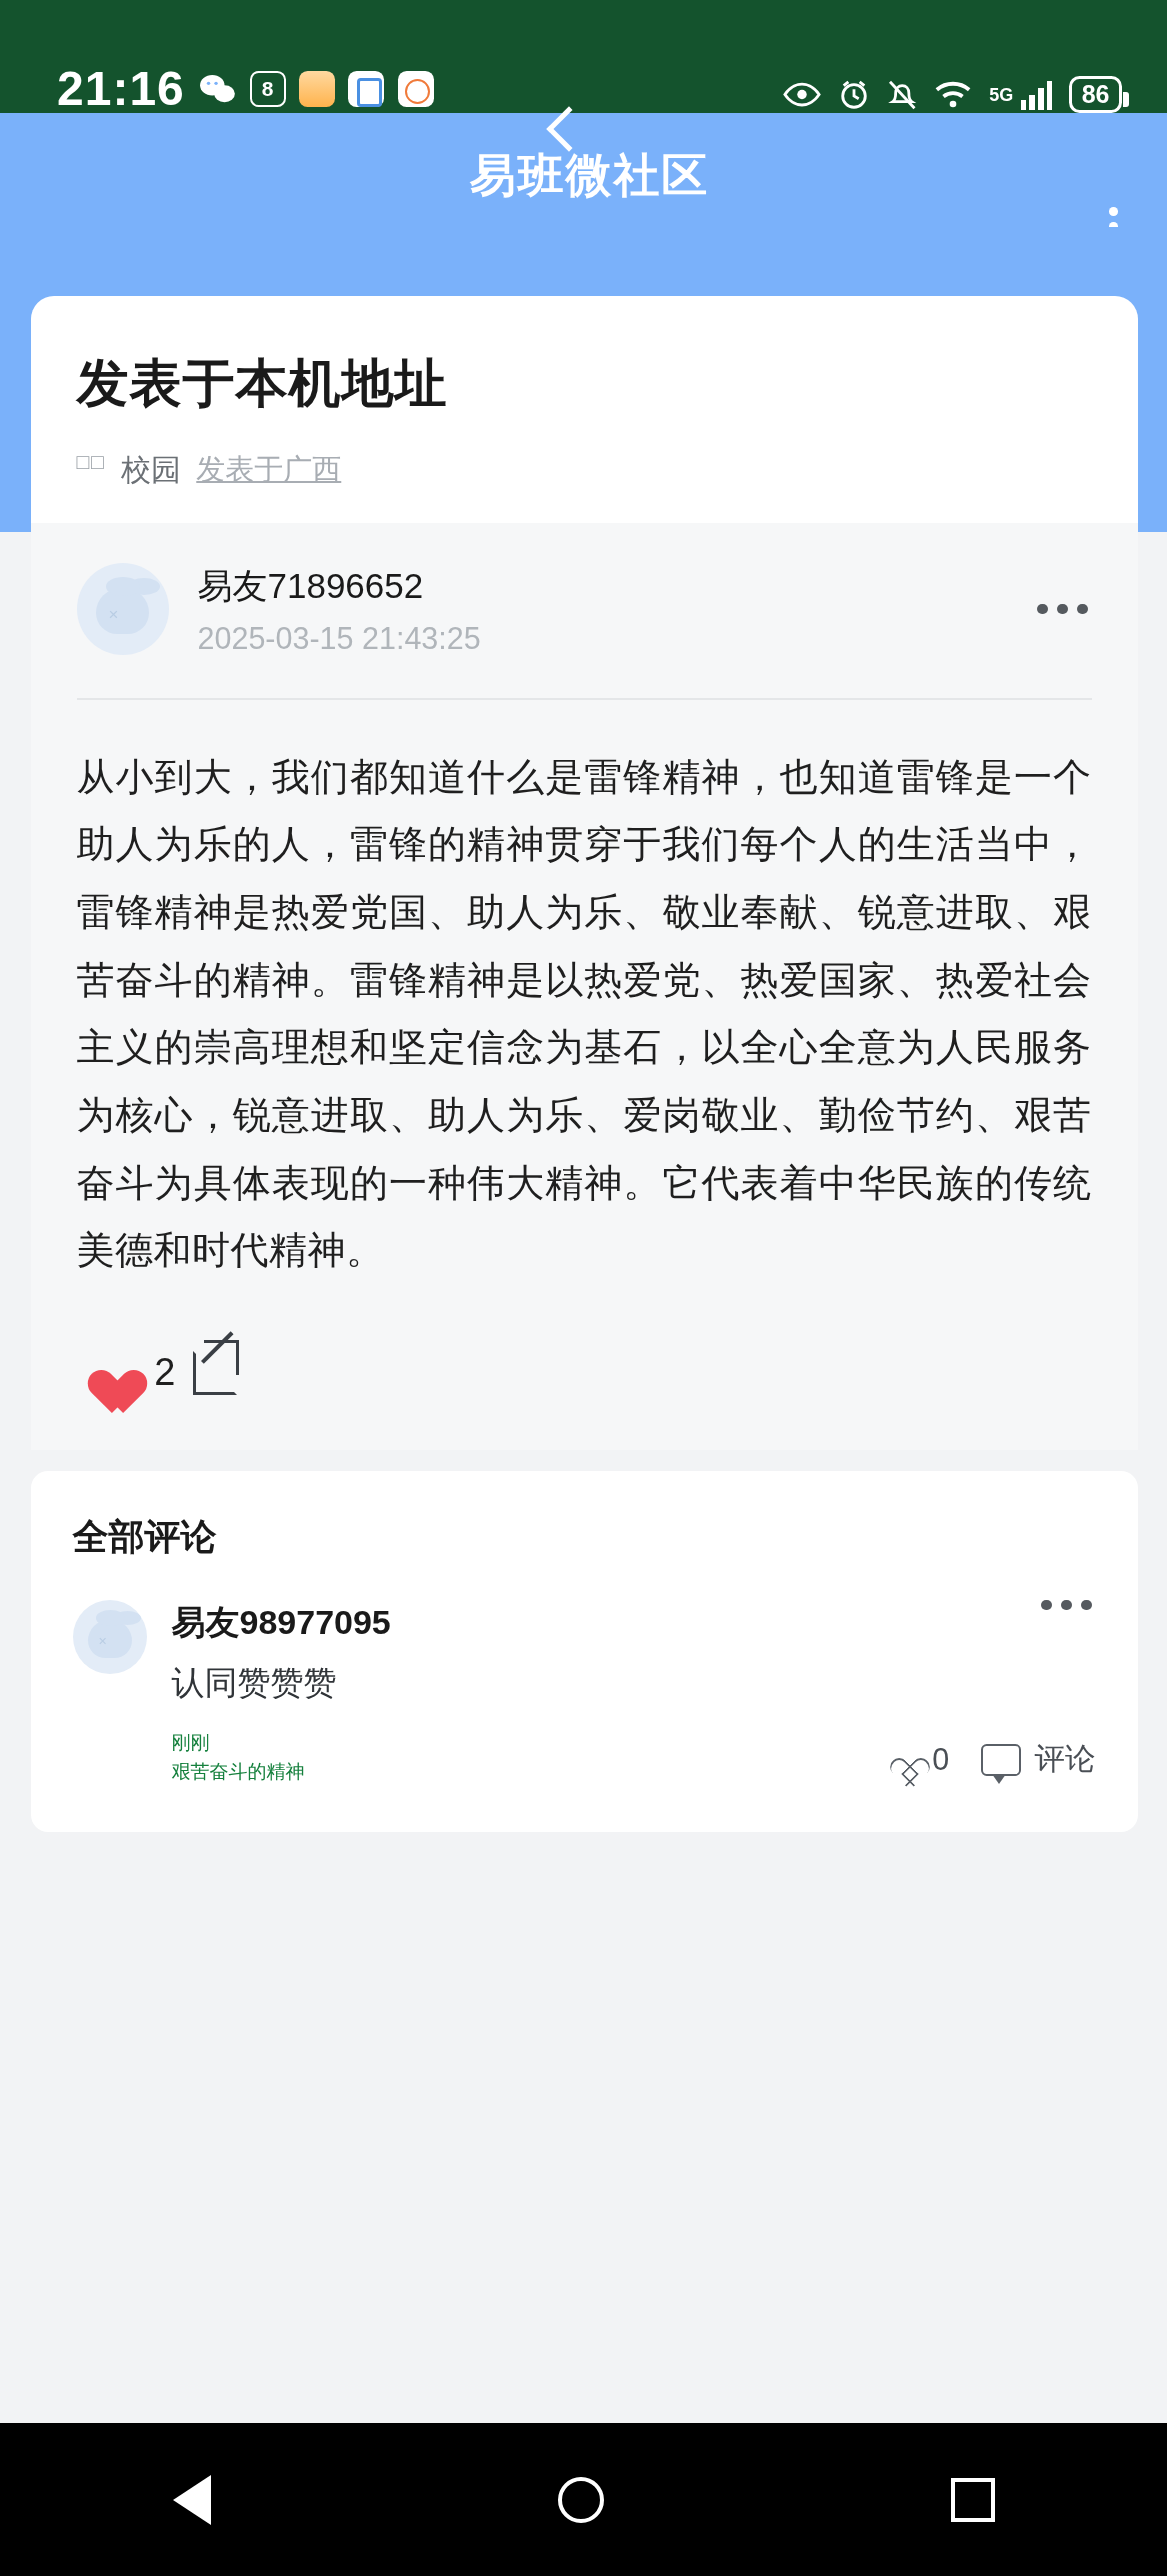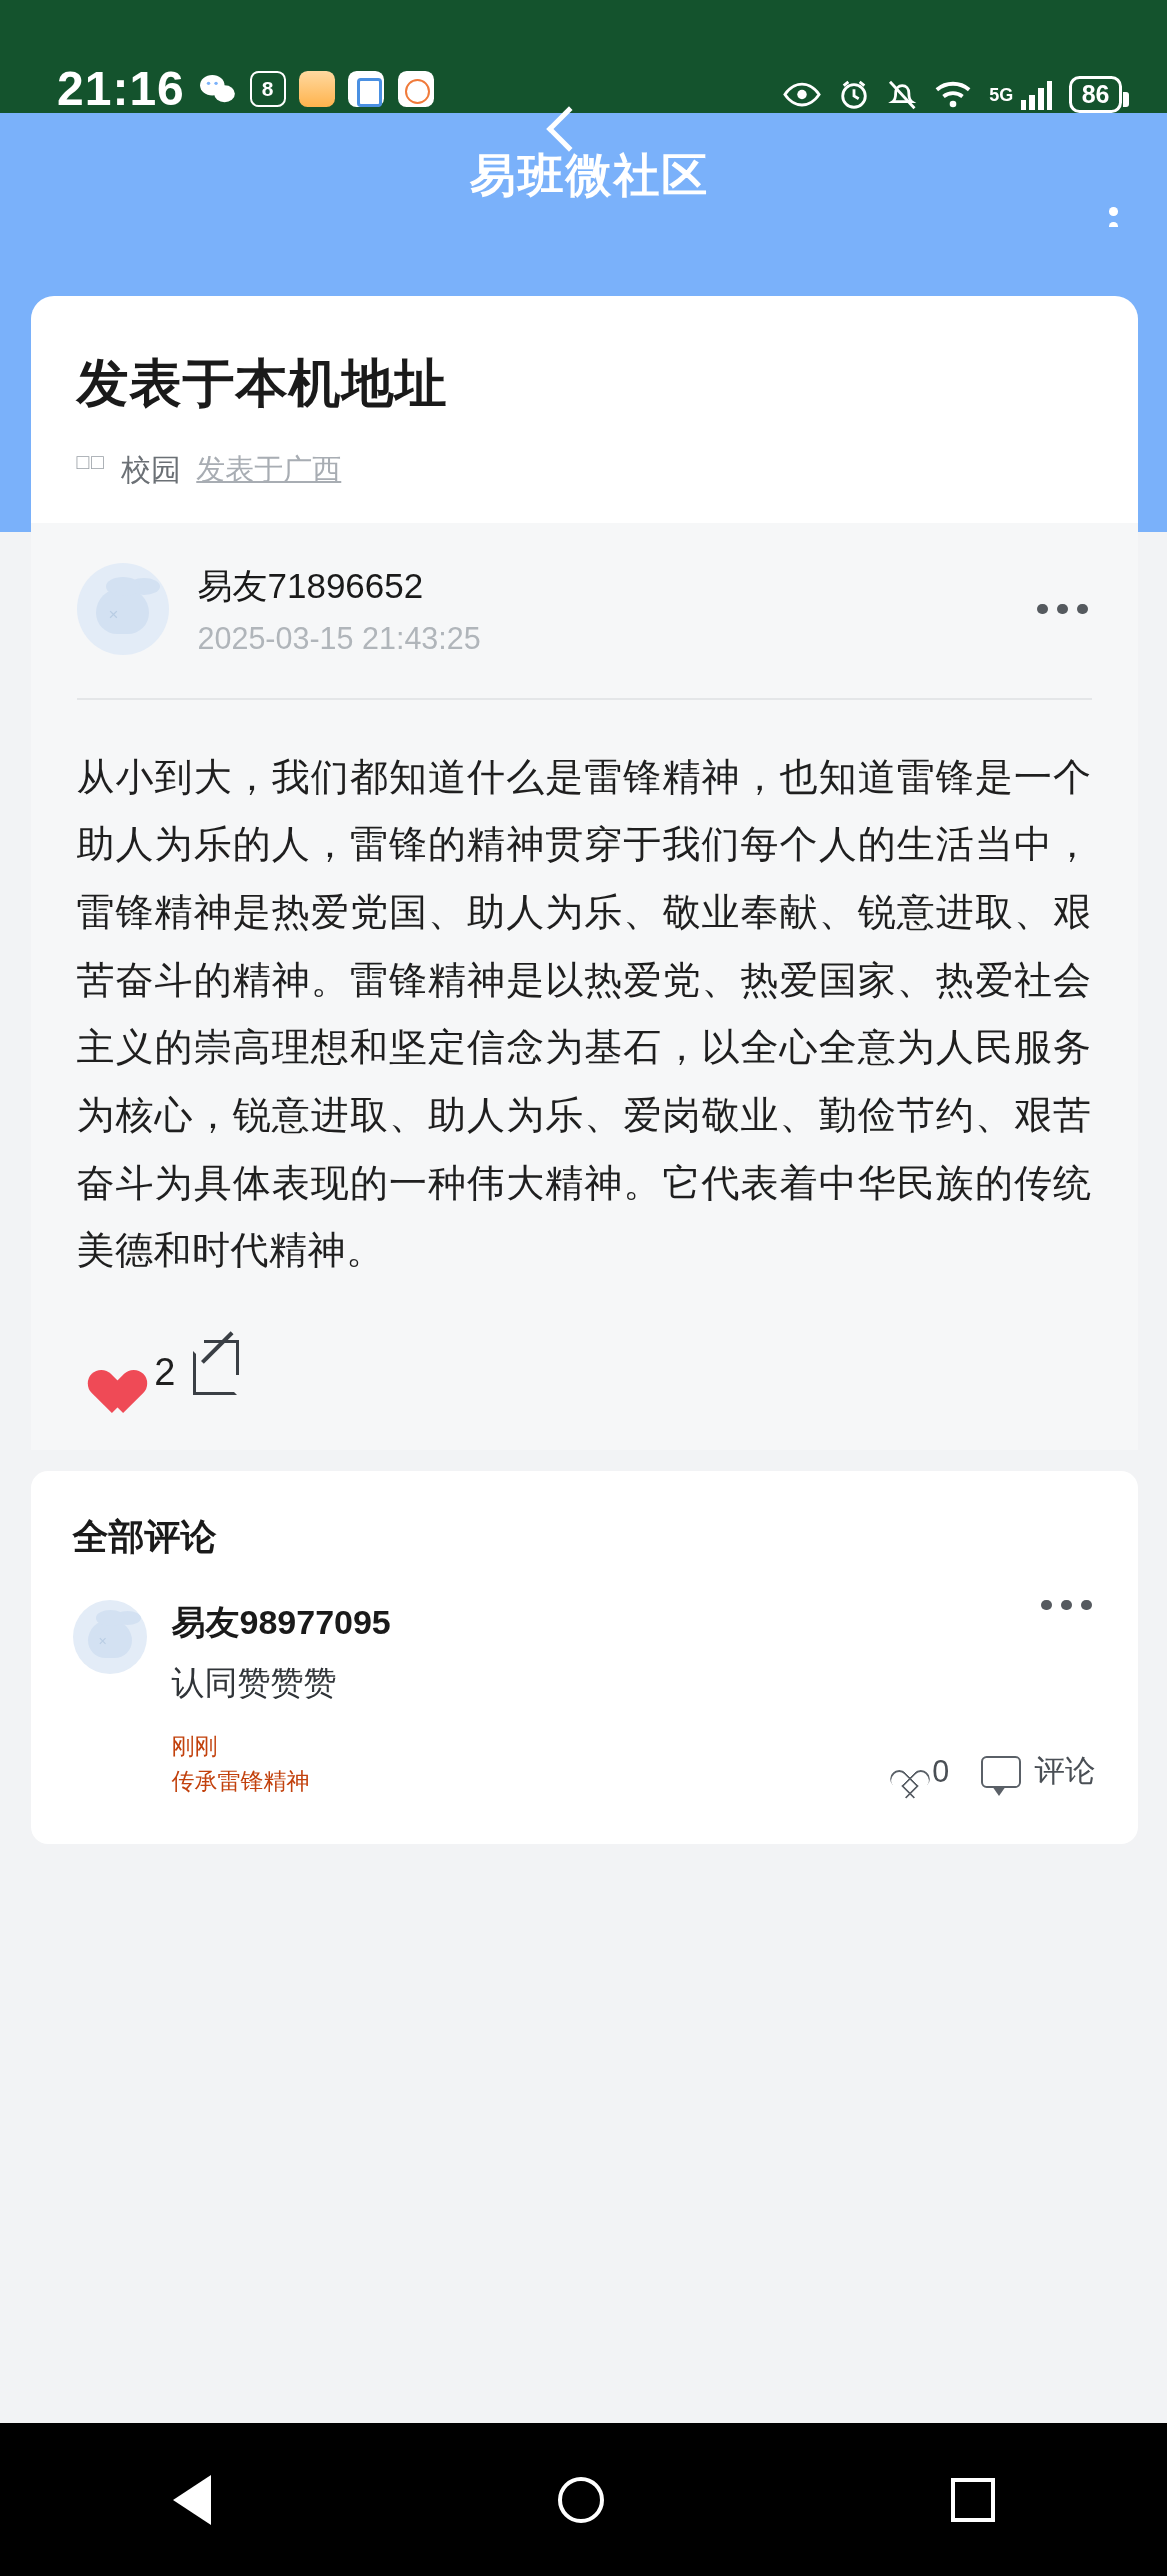--- a/index.html
+++ b/index.html
@@ -349,22 +349,22 @@
     font-size: 33px;
     color: #303438;
     margin-top: 15.3px;
   }
   .comment-foot {
     display: flex;
     align-items: flex-end;
     margin-top: 23px;
   }
   .comment-sub {
-    font-size: 23px;
-    color: #c2410c;
+    font-size: 19px;
+    color: #15803d;
     line-height: 1.5;
     flex: 1;
   }
   .comment-ops {
     display: flex;
     align-items: center;
     gap: 32px;
     padding-bottom: 5.7px;
   }
   .op {
@@ -575,21 +575,21 @@
             <span class="dots-h">
                 <i></i>
                 <i></i>
                 <i></i>
               </span>
           </div>
           <div class="comment-text">认同赞赞赞</div>
           <div class="comment-foot">
             <div class="comment-sub">
               <div>刚刚</div>
-              <div>传承雷锋精神</div>
+              <div>艰苦奋斗的精神</div>
             </div>
             <div class="comment-ops">
               <span class="op">
                 <span class="heart-o"></span>
                 <span>0</span>
               </span>
               <span class="op">
                 <span class="bubble"></span>
                 <span>评论</span>
               </span>

